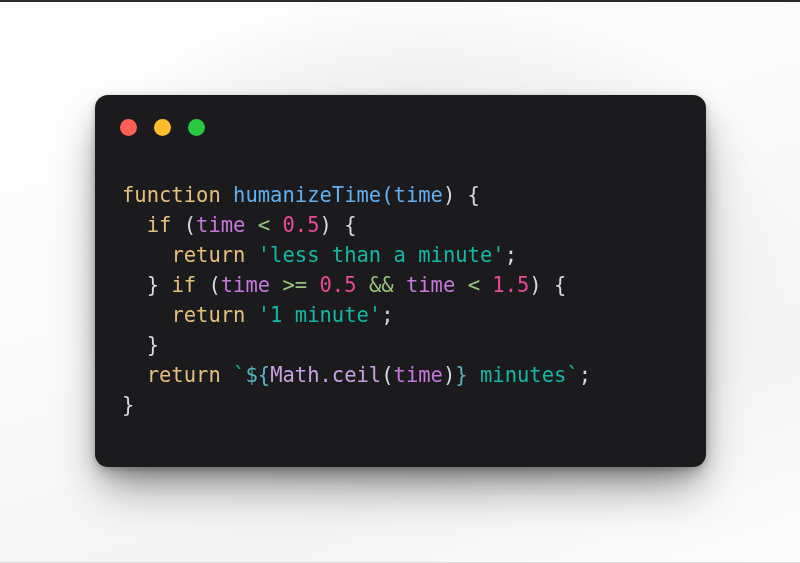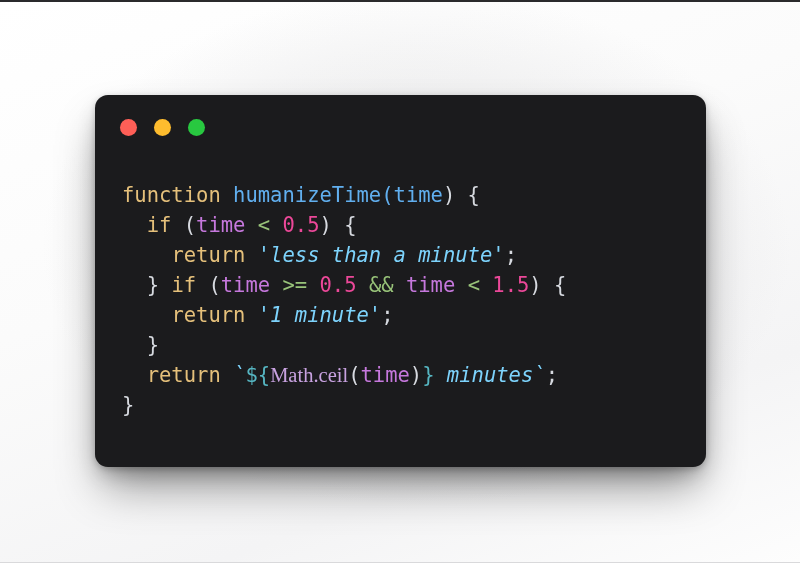--- a/index.html
+++ b/index.html
@@ -89,25 +89,25 @@
   .code-line {
     height: 30px;
     white-space: pre;
   }
 
   
   .tok-keyword  { color: #e5c07b; }
   .tok-function { color: #61afef; }
   .tok-param    { color: #61afef; }
   .tok-variable { color: #c678dd; }
-  .tok-string   { color: #7dd3fc; font-style: italic; }
+  .tok-string   { color: #14b8a6; }
   .tok-number   { color: #ec4899; }
   .tok-operator { color: #98c379; }
   .tok-punct    { color: #d7dae0; }
-  .tok-object   { color: #c8a2e0; font-family: Liberation Serif, serif; }
+  .tok-object   { color: #c8a2e0; }
   .tok-interp   { color: #56b6c2; }
   .tok-plain    { color: #d7dae0; }
 </style>
 </head>
 <body>
 
 <div id="page">
 
   <div id="top-rule"></div>
 

